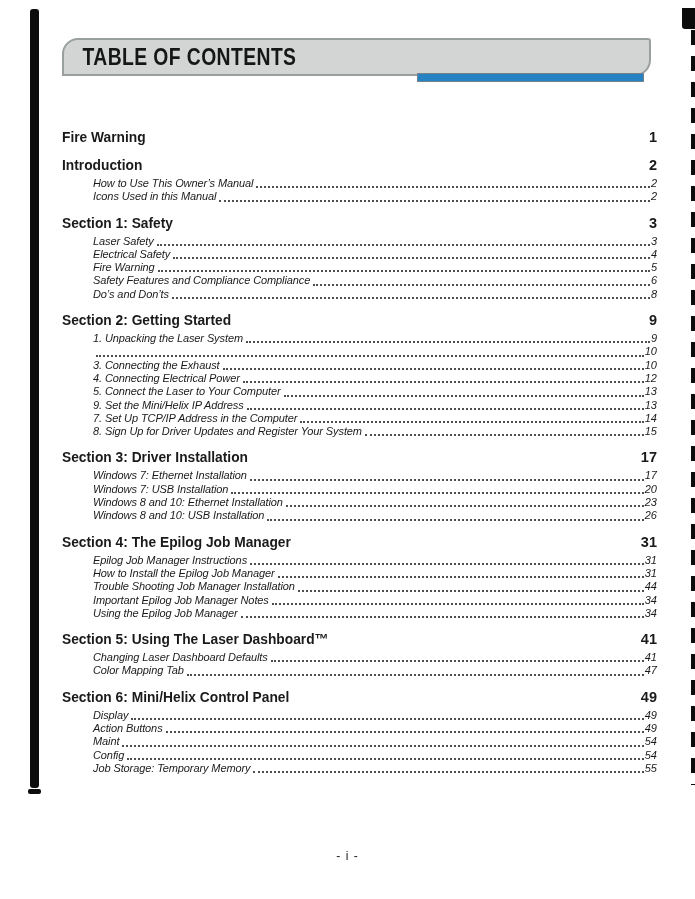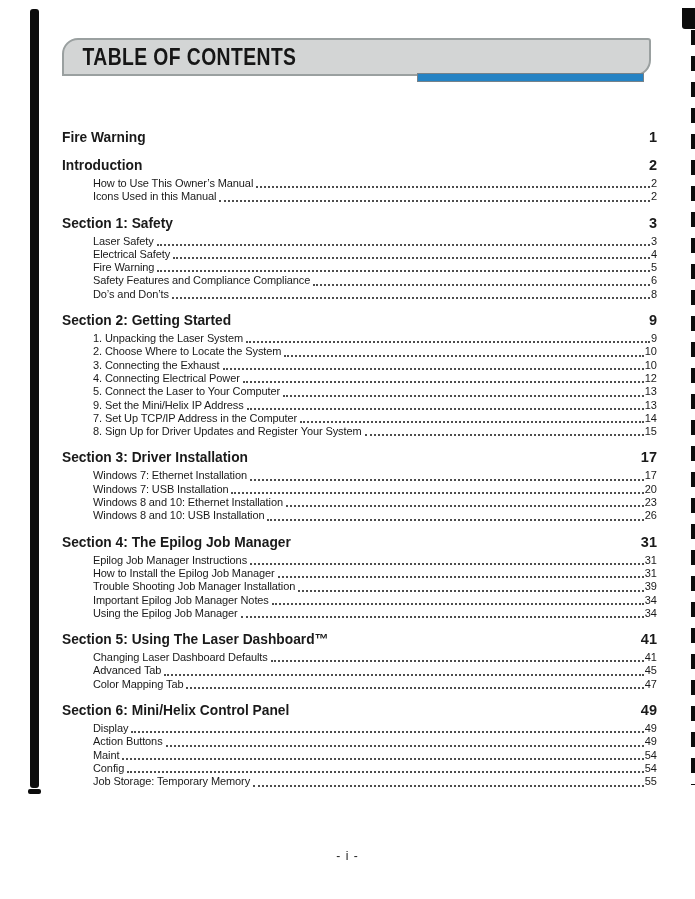--- a/index.html
+++ b/index.html
@@ -35,21 +35,21 @@
 
   
   .toc { position:absolute; left:62px; top:108px; width:595px;margin-top:20px; }
   .toc-section-header {
     display:flex; justify-content:space-between; align-items:baseline;
     font-weight:bold; font-size:14.5px; line-height:18px; margin:10px 0 3px 0;
   }
   .toc-section:first-child .toc-section-header { margin-top:0; }
   .toc-section-title { white-space:nowrap; transform:scaleX(.95); transform-origin:left center; }
   .toc-section-page { font-size:14.5px; }
-  .toc-item { display:flex; align-items:flex-end; padding-left:31px; font-size:11px; line-height:13.3px; }
+  .toc-item { display:flex; align-items:flex-end; padding-left:31px; font-size:11px; line-height:13.3px;font-style:italic; }
   .toc-item-label { white-space:nowrap; letter-spacing:-.1px; }
   .toc-leader { flex:1; min-width:10px; border-bottom:2px dotted var(--dots); margin:0 1px 2px 3px; }
   .toc-item-page { white-space:nowrap; }
 
   .footer { position:absolute; left:0; top:849px; width:695px; text-align:center; font-size:12px; letter-spacing:1px; }
 </style>
 </head>
 <body>
 
 <div class="page" style="--box-fill: #d3d5d5; --box-border: #9aa0a0; --accent: #2583c4; --dots: #4d4d4d; --mark: #0c0c0c;">
@@ -122,21 +122,20 @@
         <div class="toc-section-header">
           <span class="toc-section-title">Section 2: Getting Started</span>
           <span class="toc-section-page">9</span>
         </div>
         <div class="toc-item">
           <span class="toc-item-label">1. Unpacking the Laser System</span>
           <span class="toc-leader"></span>
           <span class="toc-item-page">9</span>
         </div>
         <div class="toc-item">
-          <span class="toc-item-label">2. Choose Where to Locate the System</span>
           <span class="toc-leader"></span>
           <span class="toc-item-page">10</span>
         </div>
         <div class="toc-item">
           <span class="toc-item-label">3. Connecting the Exhaust</span>
           <span class="toc-leader"></span>
           <span class="toc-item-page">10</span>
         </div>
         <div class="toc-item">
           <span class="toc-item-label">4. Connecting Electrical Power</span>
@@ -201,21 +200,21 @@
           <span class="toc-item-page">31</span>
         </div>
         <div class="toc-item">
           <span class="toc-item-label">How to Install the Epilog Job Manager</span>
           <span class="toc-leader"></span>
           <span class="toc-item-page">31</span>
         </div>
         <div class="toc-item">
           <span class="toc-item-label">Trouble Shooting Job Manager Installation</span>
           <span class="toc-leader"></span>
-          <span class="toc-item-page">39</span>
+          <span class="toc-item-page">44</span>
         </div>
         <div class="toc-item">
           <span class="toc-item-label">Important Epilog Job Manager Notes</span>
           <span class="toc-leader"></span>
           <span class="toc-item-page">34</span>
         </div>
         <div class="toc-item">
           <span class="toc-item-label">Using the Epilog Job Manager</span>
           <span class="toc-leader"></span>
           <span class="toc-item-page">34</span>
@@ -225,25 +224,20 @@
         <div class="toc-section-header">
           <span class="toc-section-title">Section 5: Using The Laser Dashboard™</span>
           <span class="toc-section-page">41</span>
         </div>
         <div class="toc-item">
           <span class="toc-item-label">Changing Laser Dashboard Defaults</span>
           <span class="toc-leader"></span>
           <span class="toc-item-page">41</span>
         </div>
         <div class="toc-item">
-          <span class="toc-item-label">Advanced Tab</span>
-          <span class="toc-leader"></span>
-          <span class="toc-item-page">45</span>
-        </div>
-        <div class="toc-item">
           <span class="toc-item-label">Color Mapping Tab</span>
           <span class="toc-leader"></span>
           <span class="toc-item-page">47</span>
         </div>
       </div>
       <div class="toc-section">
         <div class="toc-section-header">
           <span class="toc-section-title">Section 6: Mini/Helix Control Panel</span>
           <span class="toc-section-page">49</span>
         </div>

